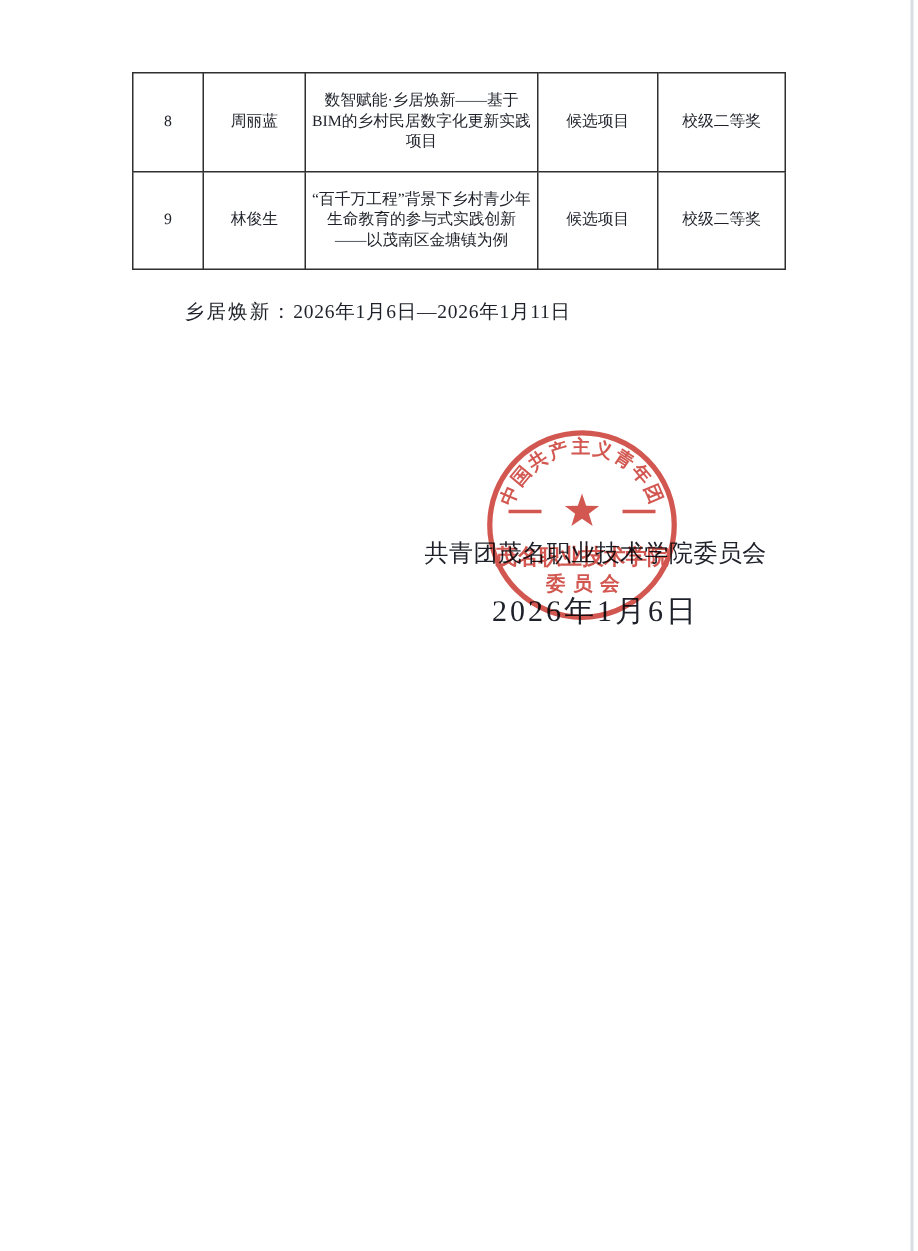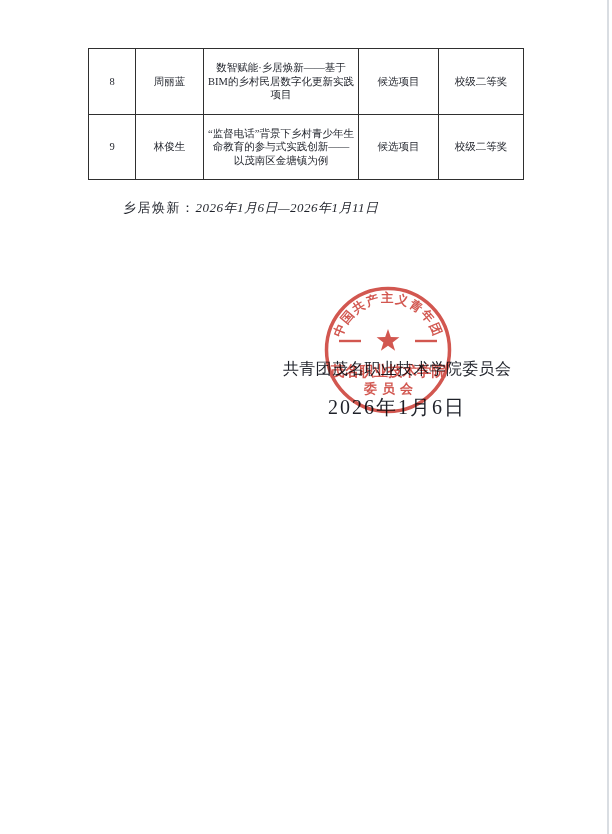--- a/index.html
+++ b/index.html
@@ -40,21 +40,21 @@
   }
   tr.row-8 { height: 52px; }
   tr.row-9 { height: 65px; }
   .info-line {
     position: absolute;
     left: 123px;
     font-size: 13px;
     letter-spacing: 1.5px;
     white-space: nowrap;
   }
-  .info-line .num { letter-spacing: 0.5px; font-style: italic; }
+  .info-line .num { letter-spacing: 0.5px; }
   #publicity-line { top: 199px; }
   #phone-line { top: 229px; }
   .signature-org {
     position: absolute;
     left: 283px;
     top: 359px;
     font-size: 16px;
     letter-spacing: 0.3px;
     white-space: nowrap;
   }
@@ -98,21 +98,21 @@
       <tr class="row-8">
         <td>8</td>
         <td>周丽蓝</td>
         <td>数智赋能·乡居焕新——基于BIM的乡村民居数字化更新实践项目</td>
         <td>候选项目</td>
         <td>校级二等奖</td>
       </tr>
       <tr class="row-9">
         <td>9</td>
         <td>林俊生</td>
-        <td>“监督电话”背景下乡村青少年生命教育的参与式实践创新——以茂南区金塘镇为例</td>
+        <td>“百千万工程”背景下乡村青少年生命教育的参与式实践创新——以茂南区金塘镇为例</td>
         <td>候选项目</td>
         <td>校级二等奖</td>
       </tr>
     </tbody>
   </table>
 
   <div class="info-line" id="publicity-line">
     <span>乡居焕新：</span><span class="num">2026年1月6日—2026年1月11日</span>
   </div>
 

